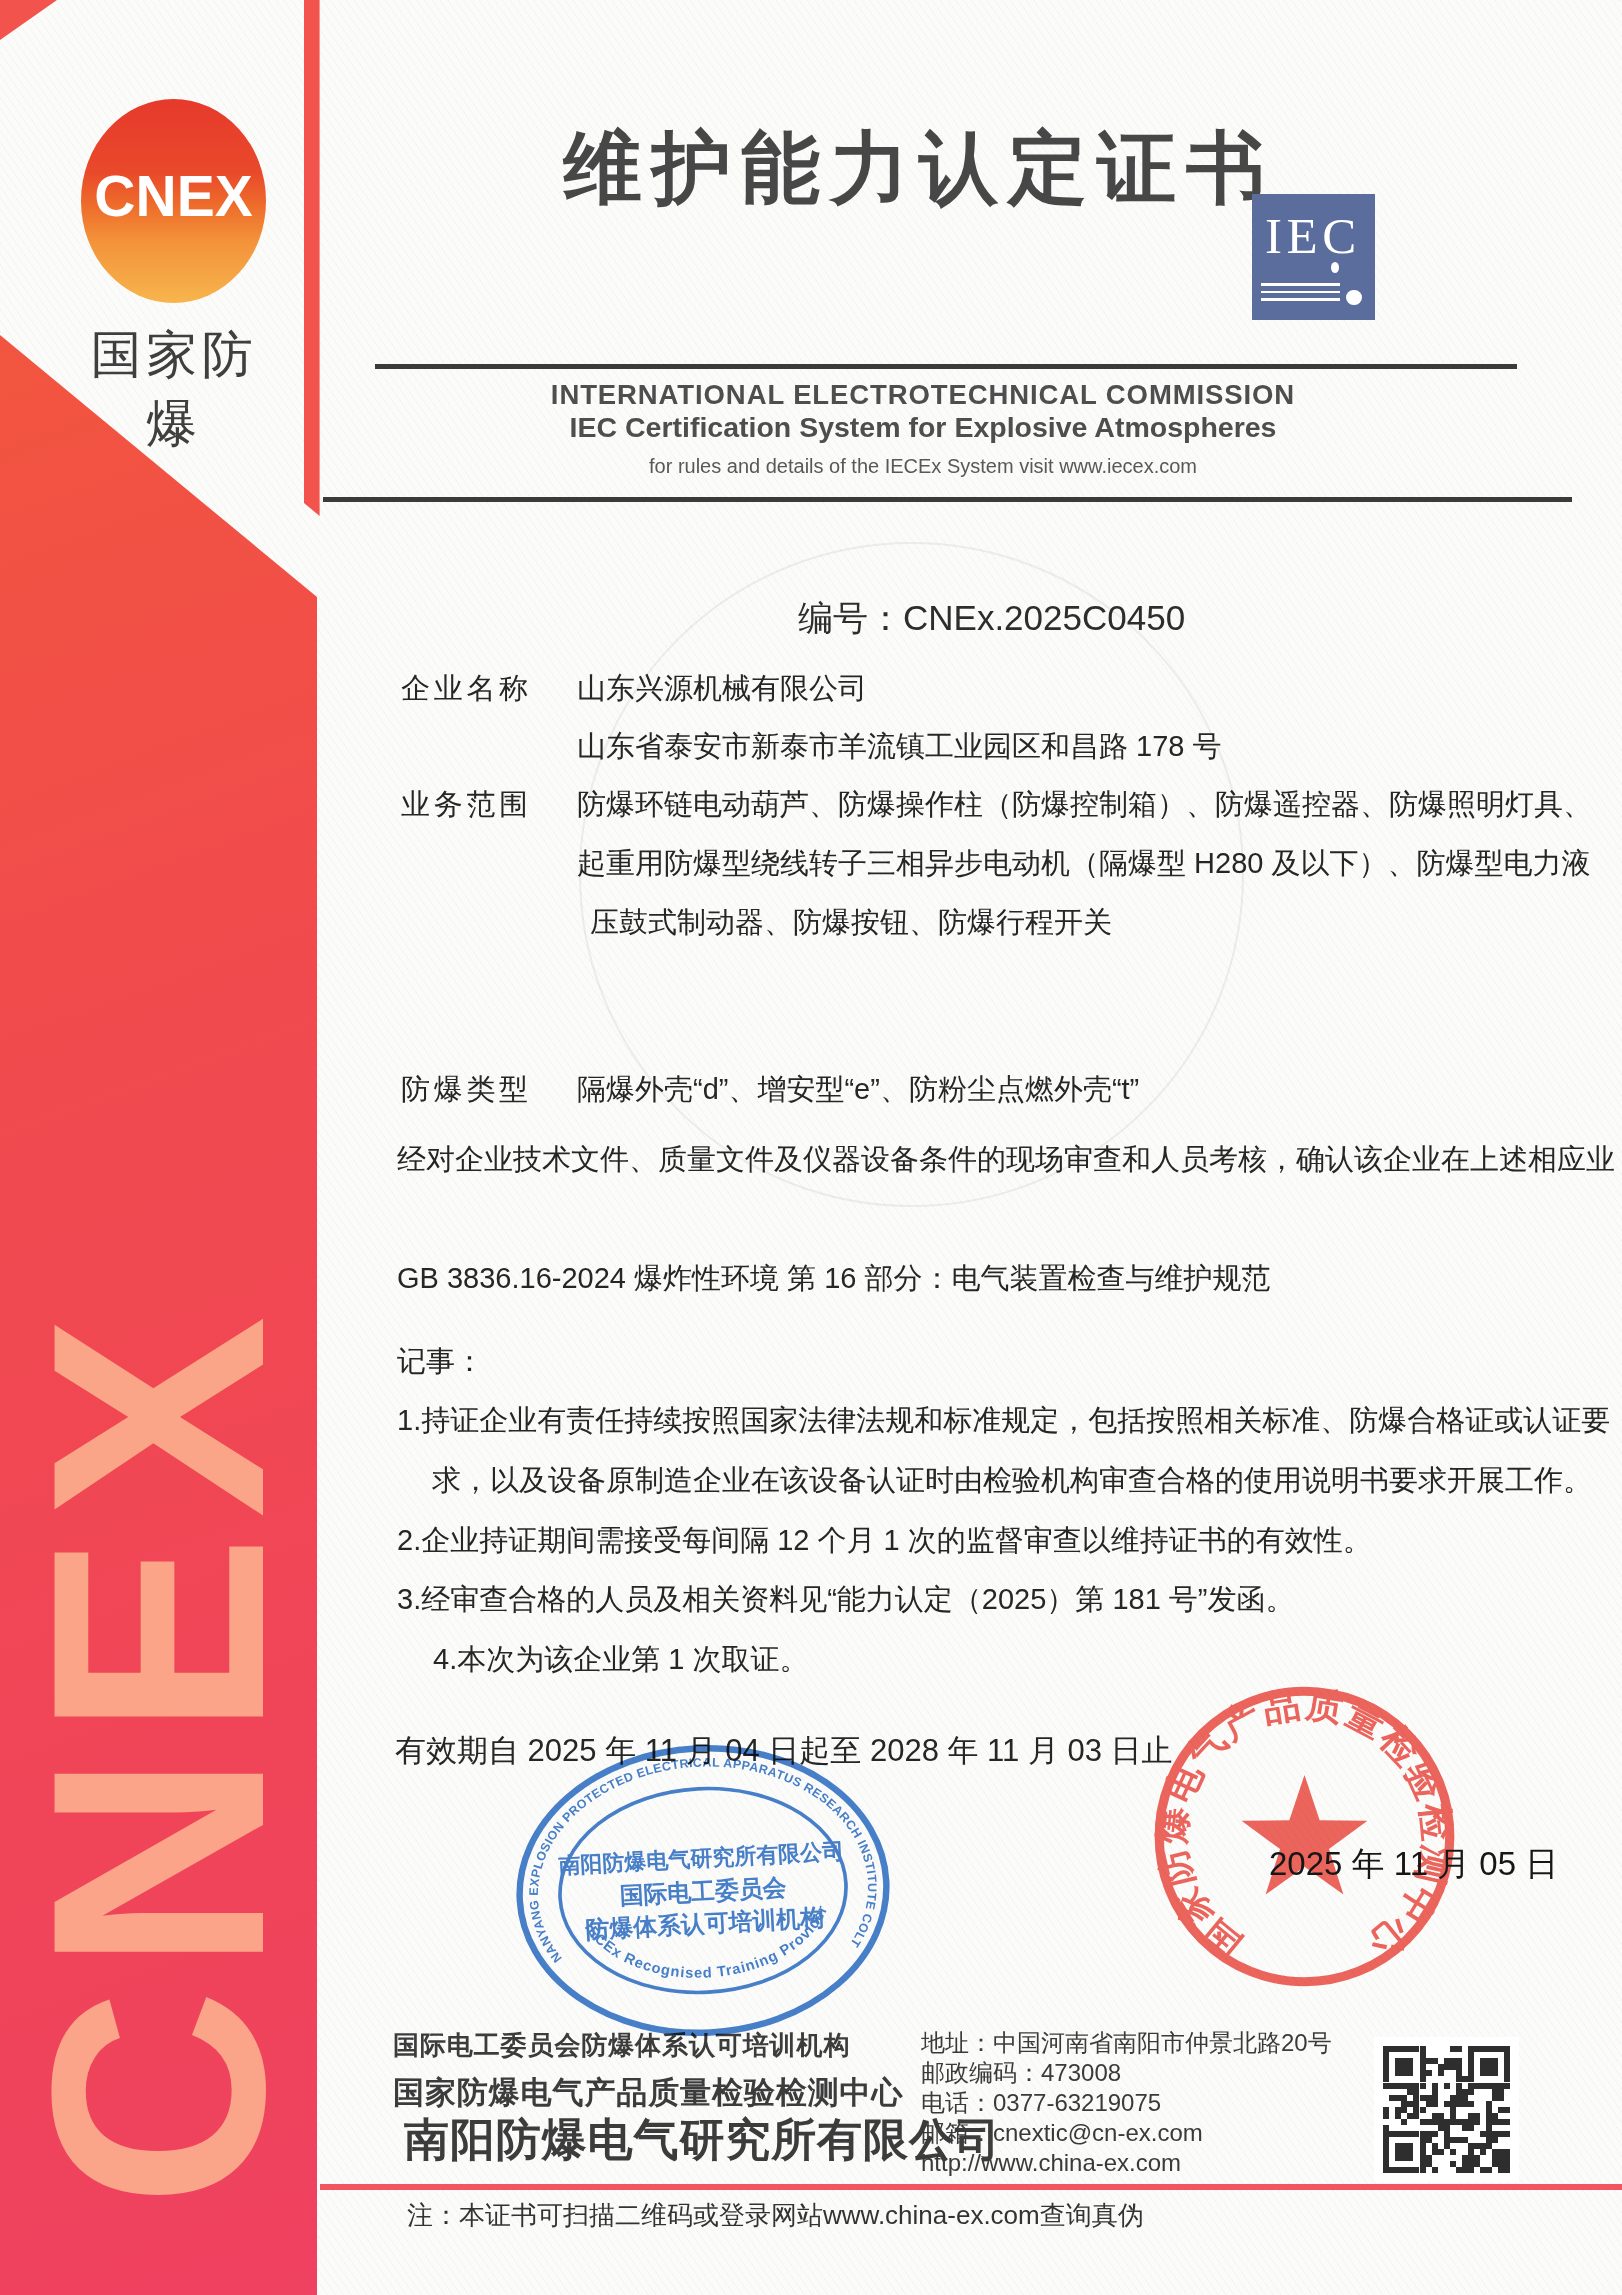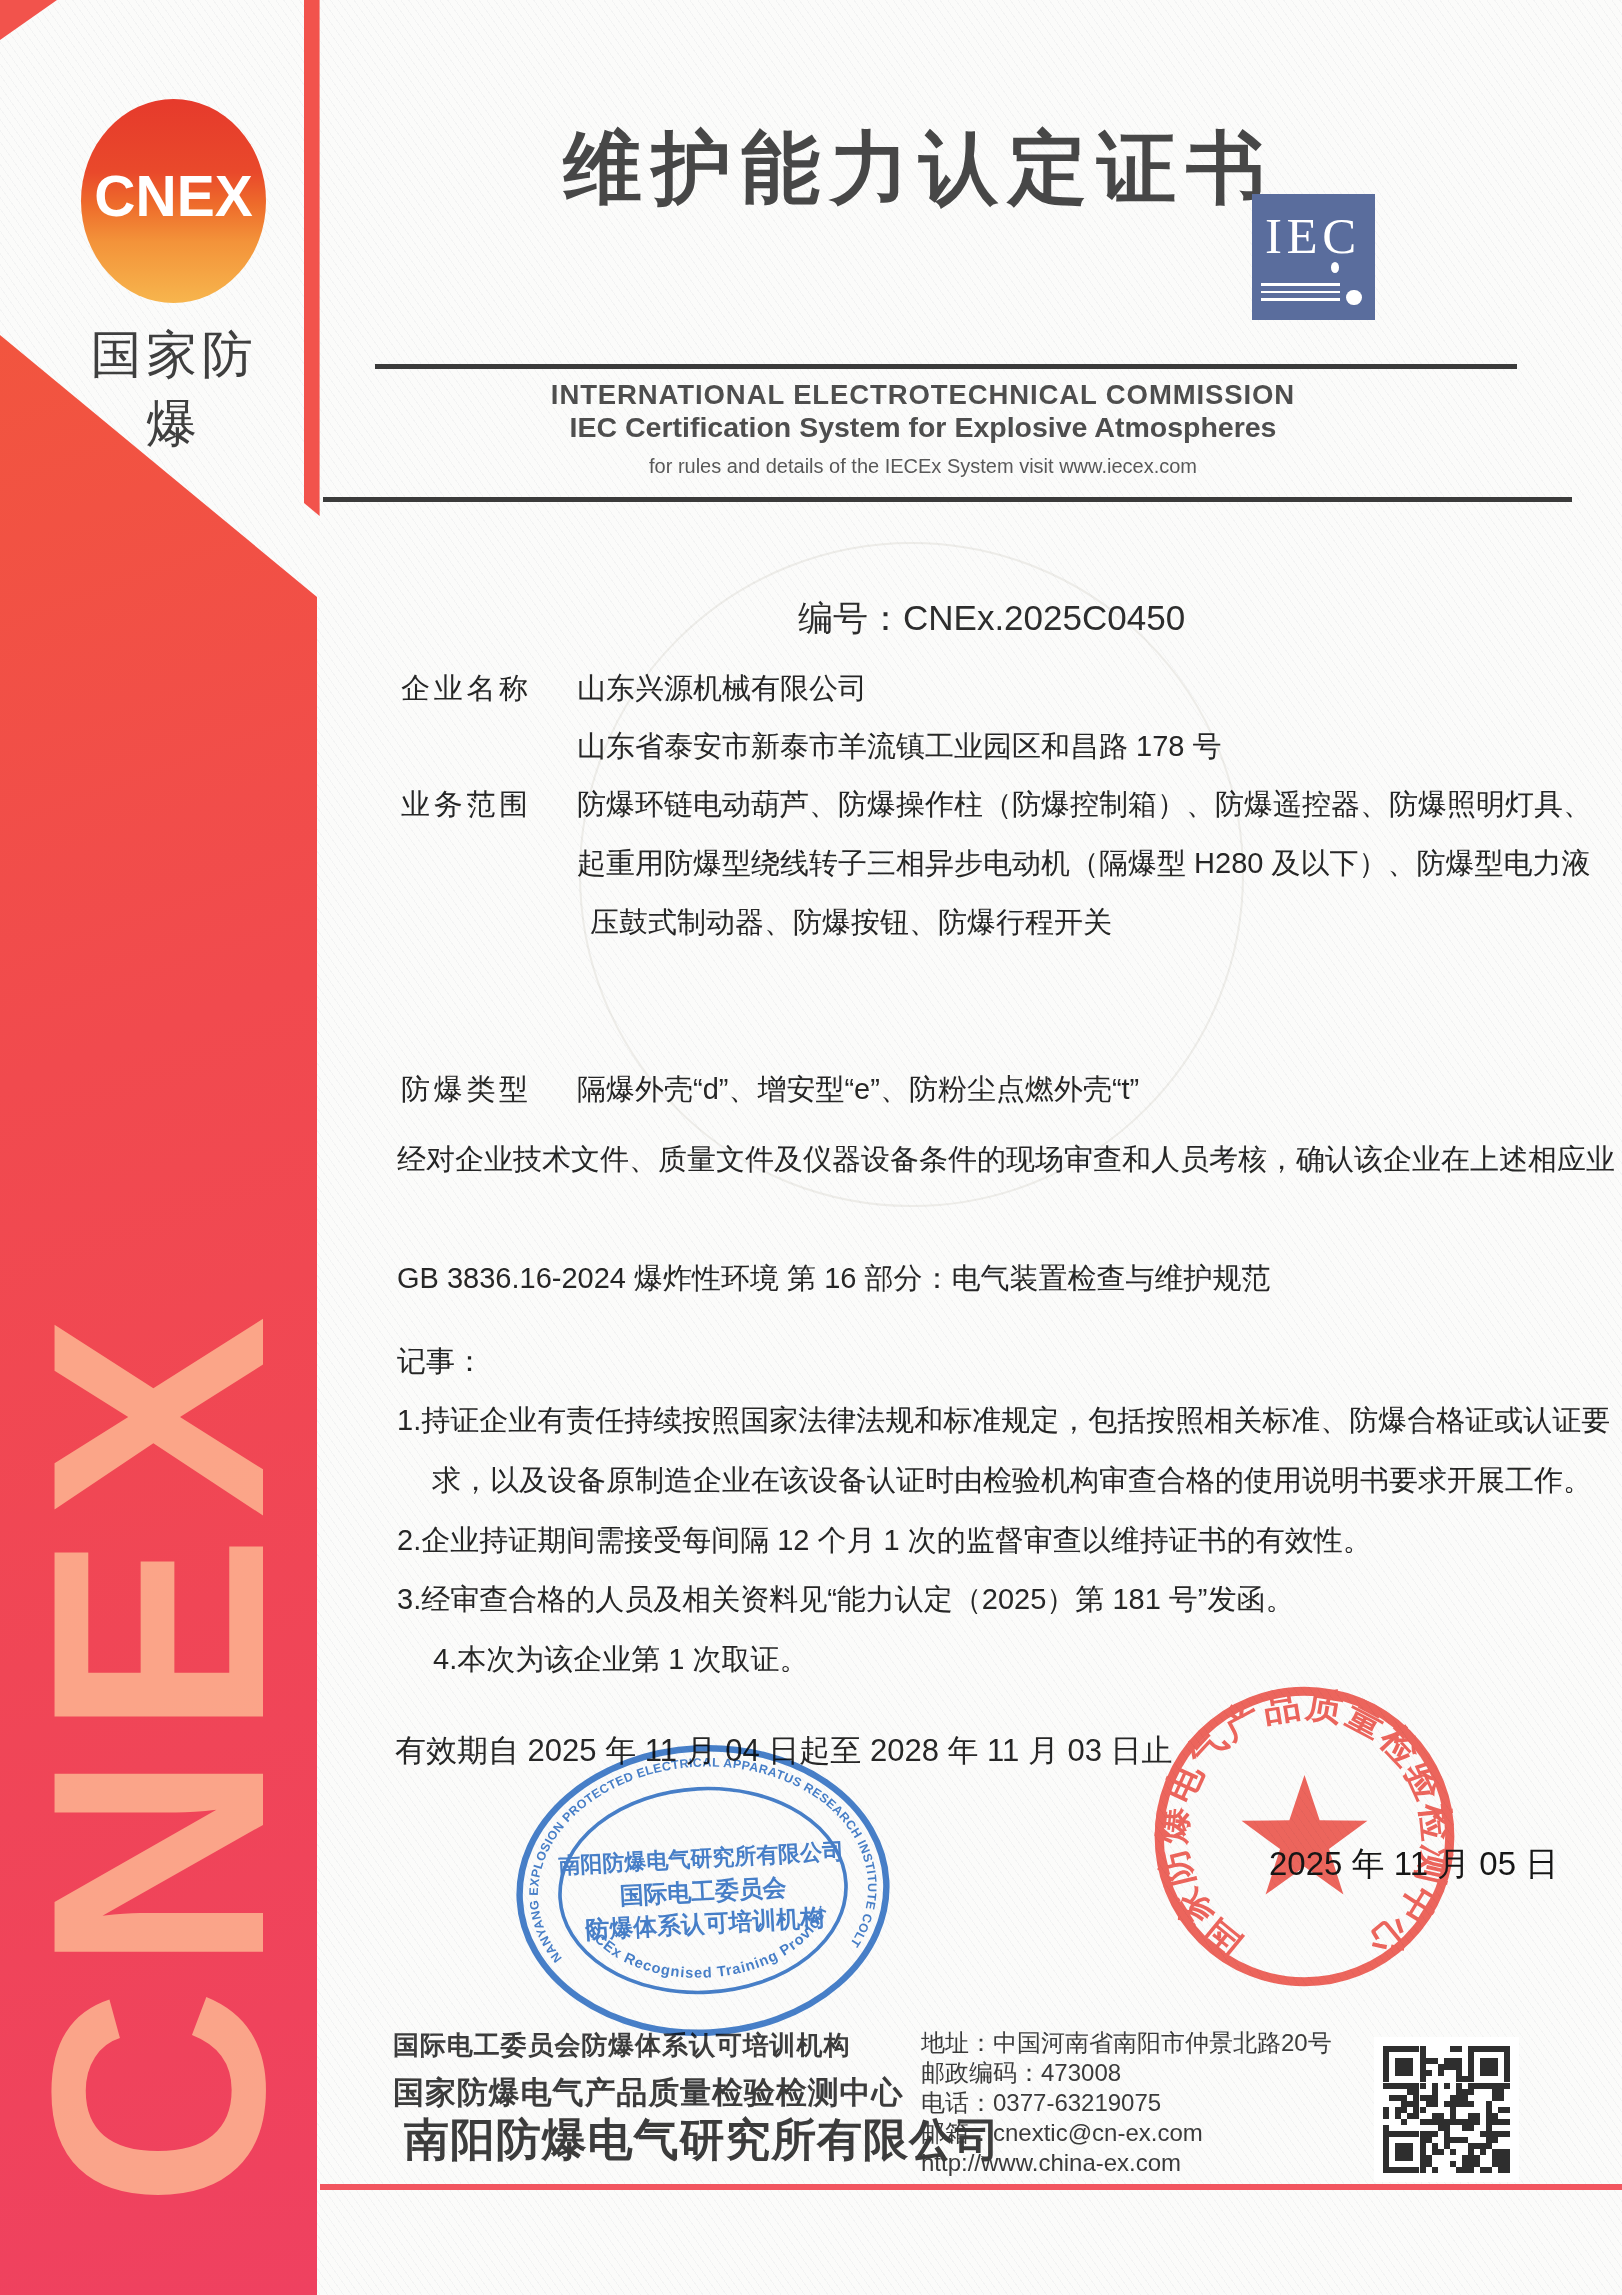--- a/index.html
+++ b/index.html
@@ -433,15 +433,16 @@
       <div class="qr-cell" style="left: 82px; top: 130px; width: 6px; height: 6px;"></div>
       <div class="qr-cell" style="left: 88px; top: 130px; width: 6px; height: 6px;"></div>
       <div class="qr-cell" style="left: 94px; top: 130px; width: 6px; height: 6px;"></div>
       <div class="qr-cell" style="left: 106px; top: 130px; width: 6px; height: 6px;"></div>
       <div class="qr-cell" style="left: 112px; top: 130px; width: 6px; height: 6px;"></div>
       <div class="qr-cell" style="left: 124px; top: 130px; width: 6px; height: 6px;"></div>
       <div class="qr-cell" style="left: 130px; top: 130px; width: 6px; height: 6px;"></div>
     </div>
 
   <div class="abs footer-line"></div>
+  <div class="abs footer-note">注：本证书可扫描二维码或登录网站www.china-ex.com查询真伪</div>
 
 </div>
 
 
 </body></html>

